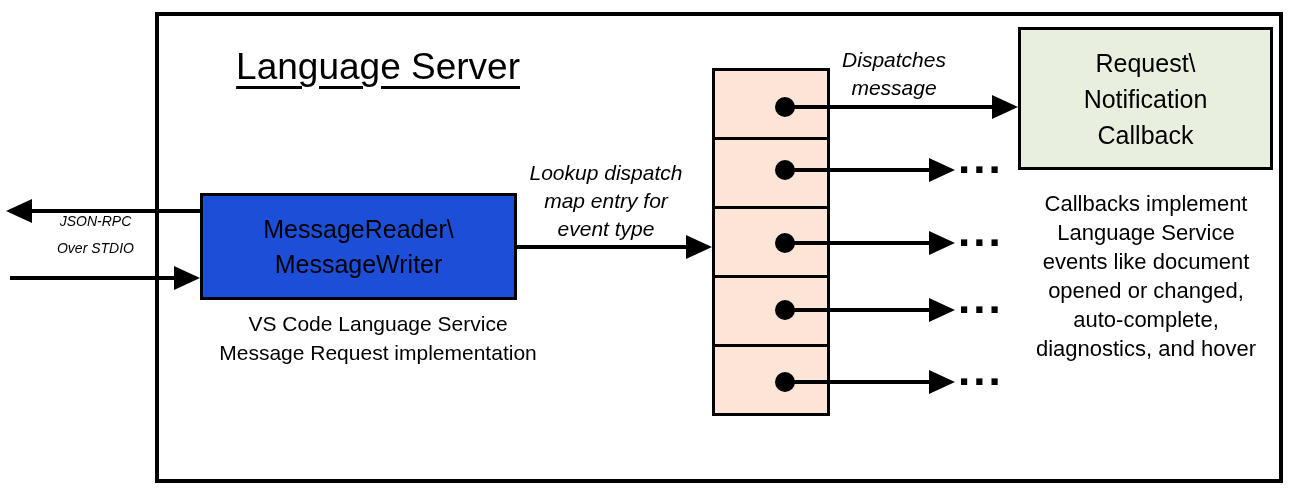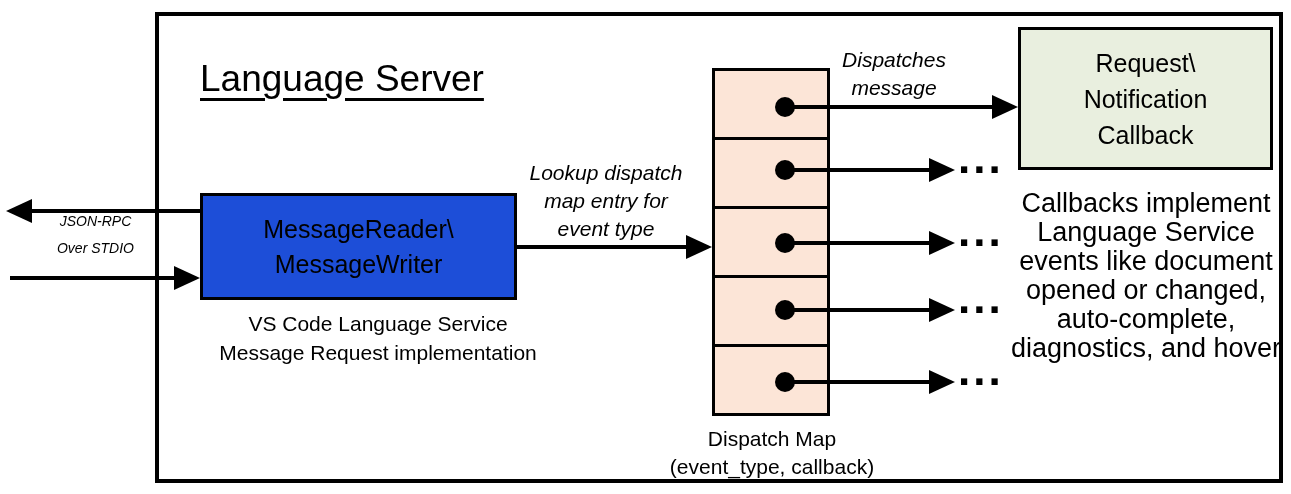--- a/index.html
+++ b/index.html
@@ -1,39 +1,39 @@
 <!DOCTYPE html>
 <html><head>
 <meta charset="utf-8">
 <style>
   html,body{margin:0;padding:0;background:#fff;}
   .stage{position:relative;width:1291px;height:494px;background:#ffffff;
          font-family:"Liberation Sans",sans-serif;color:#000;overflow:hidden;}
   .outer{position:absolute;left:155px;top:12px;width:1128px;height:471px;
          border:4px solid #000;box-sizing:border-box;background:#fff;}
-  .title{position:absolute;left:200px;top:56px;width:320px;text-align:left;
+  .title{position:absolute;left:200px;top:44px;width:320px;text-align:right;
          font-size:37px;line-height:46px;white-space:nowrap;
          text-decoration:underline;text-decoration-thickness:3px;text-underline-offset:7px;}
   .box{position:absolute;box-sizing:border-box;border:3px solid #000;
        display:flex;flex-direction:column;justify-content:center;align-items:center;text-align:center;}
   .reader-box{left:200px;top:193px;width:317px;height:107px;font-size:25px;line-height:35px;}
   .callback-box{left:1018px;top:27px;width:255px;height:143px;font-size:25px;line-height:36px;}
   .dmap{position:absolute;left:712px;top:68px;width:118px;height:348px;
         border:3px solid #000;box-sizing:border-box;display:flex;flex-direction:column;}
   .dm-cell{flex:1;border-top:3px solid #000;}
   .dm-cell:first-child{border-top:none;}
   .lbl{position:absolute;text-align:center;}
   .lbl span{display:block;}
   .italic{font-style:italic;}
   .stdio-lbl{left:18px;top:208px;width:155px;font-size:14px;line-height:27px;}
   .lookup-lbl{left:514px;top:159px;width:184px;font-size:21px;line-height:28px;}
   .dispatches-lbl{left:833px;top:46px;width:122px;font-size:21px;line-height:28px;}
   .reader-caption{left:208px;top:309px;width:340px;font-size:21px;line-height:29px;}
   .dmap-caption{left:652px;top:425px;width:240px;font-size:21px;line-height:28px;}
-  .note{left:1006px;top:189px;width:280px;font-size:27px;line-height:29px;}
+  .note{left:1006px;top:189px;width:280px;font-size:22px;line-height:29px;}
   .ellipsis{position:absolute;left:958px;font-size:44px;font-weight:700;
             line-height:44px;letter-spacing:3px;white-space:nowrap;}
   .overlay{position:absolute;left:0;top:0;width:1291px;height:494px;pointer-events:none;}
 </style>
 </head>
 <body>
 
 <div class="stage">
 
   <div class="outer"></div>
@@ -48,24 +48,20 @@
     <span>VS Code Language Service</span>
     <span>Message Request implementation</span>
   </div>
 
   <div class="dmap" style="background: rgb(252, 229, 215);">
     <div class="dm-cell"></div>
     <div class="dm-cell"></div>
     <div class="dm-cell"></div>
     <div class="dm-cell"></div>
     <div class="dm-cell"></div>
-  </div>
-  <div class="lbl dmap-caption">
-    <span>Dispatch Map</span>
-    <span>(event_type, callback)</span>
   </div>
 
   <div class="box callback-box" style="background: rgb(233, 239, 223);">
     <span>Request\</span>
     <span>Notification</span>
     <span>Callback</span>
   </div>
 
   <div class="lbl italic stdio-lbl">
     <span>JSON-RPC</span>

